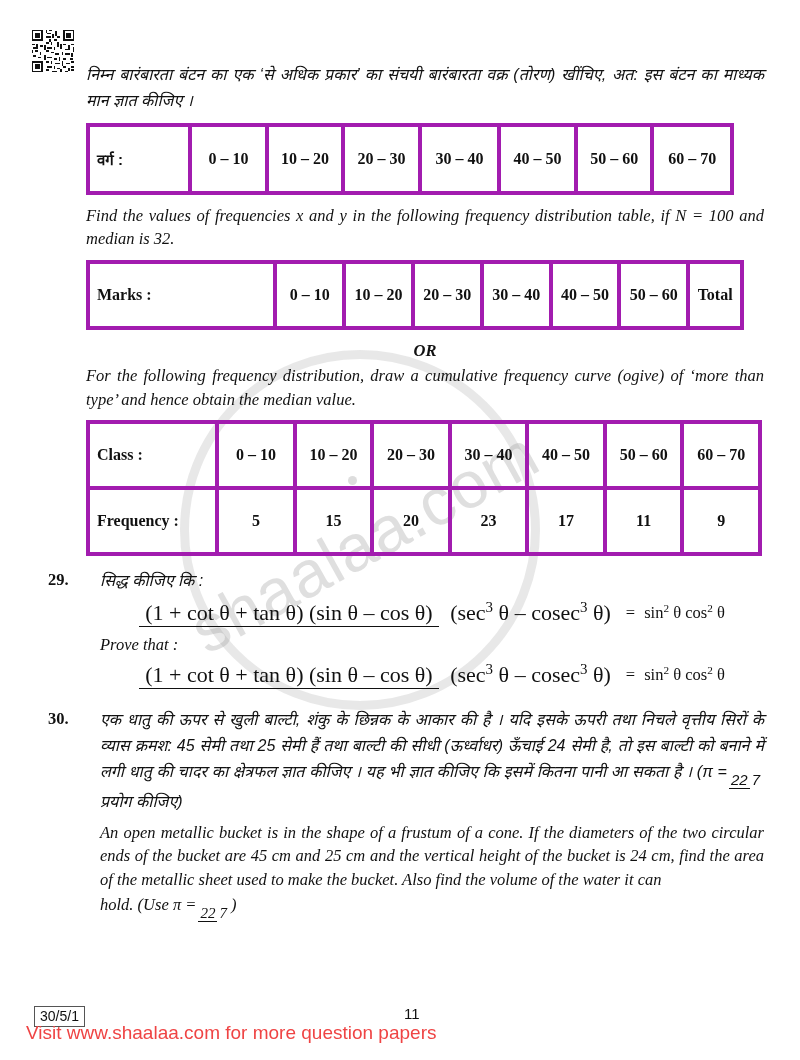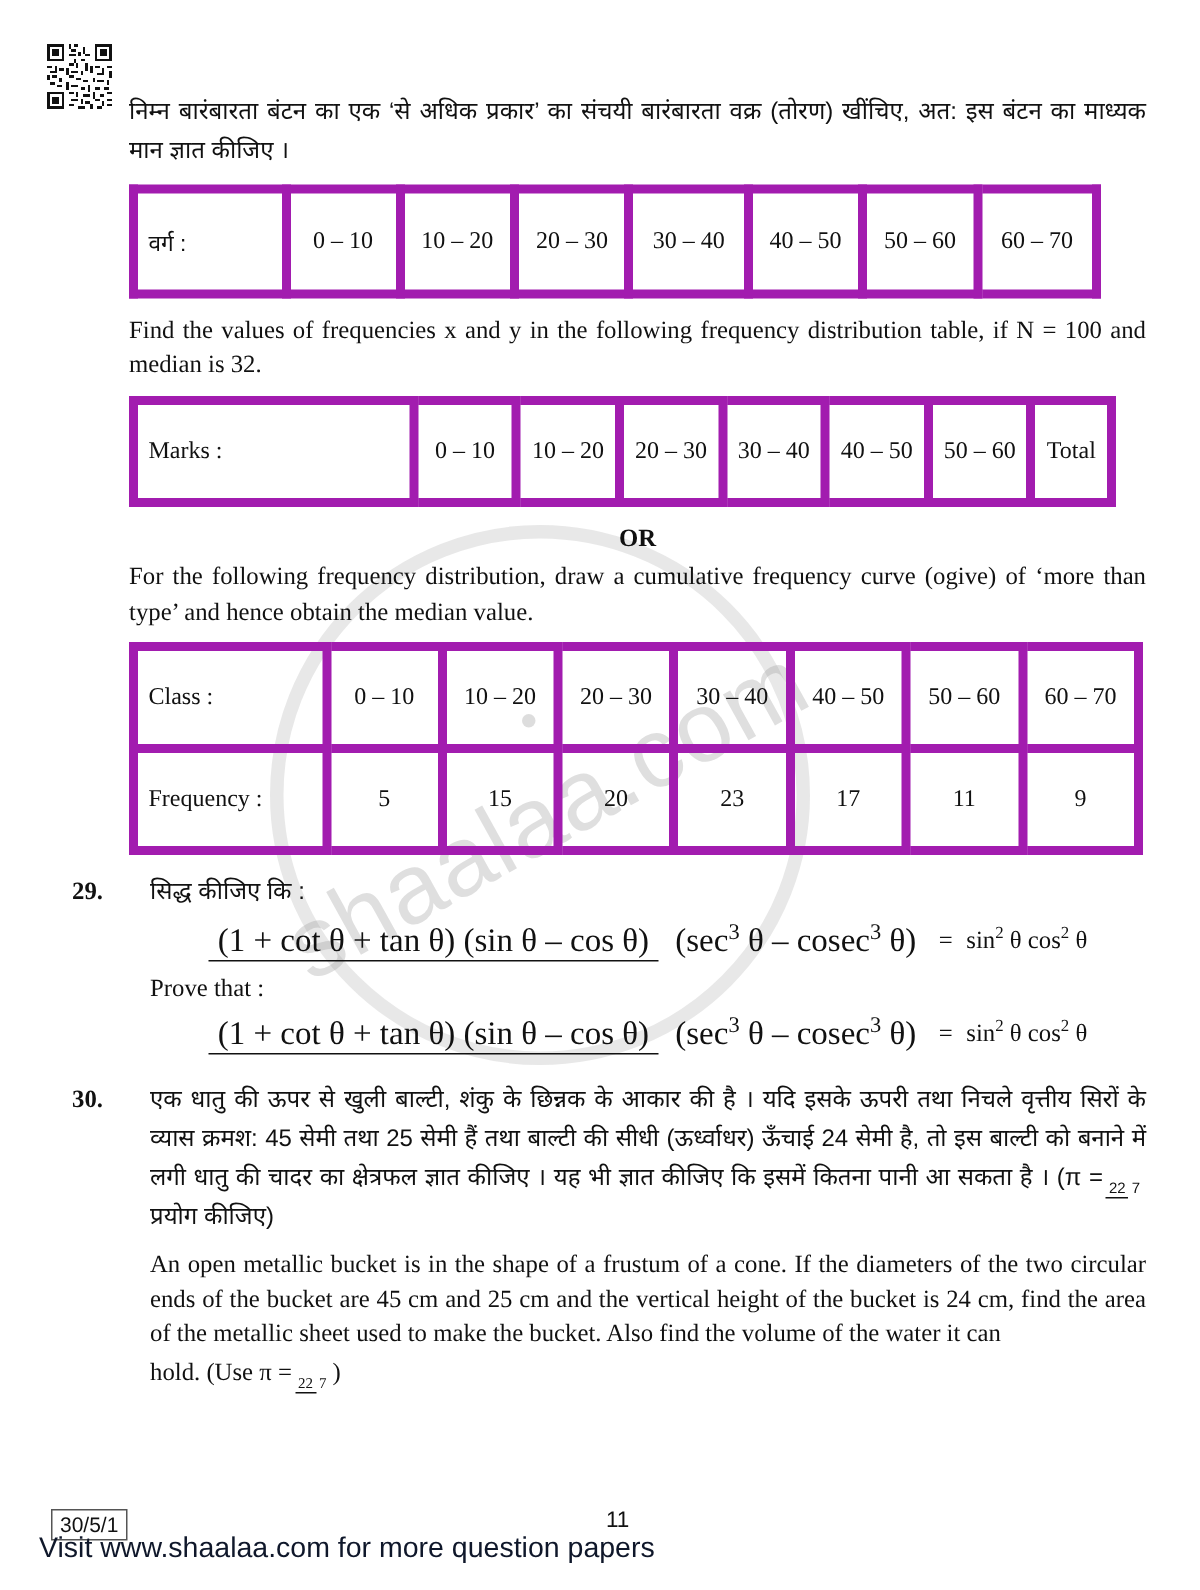--- a/index.html
+++ b/index.html
@@ -82,45 +82,47 @@
     margin-left: 14px;
   }
   .qbody { flex: 1 1 auto; }
 
   .para {
     font-size: 16.5px;
     line-height: 1.42;
     text-align: justify;
     text-justify: inter-word;
     margin: 0 0 2px 0;
+    font-style: italic;
   }
   .para.hi {
     font-family: "Liberation Sans", "DejaVu Sans", sans-serif;
     font-size: 16px;
     line-height: 1.62;
   }
   .para.nojust { text-align: left; }
   .center { text-align: center; }
   .bold { font-weight: bold; }
 
   .block-indent { margin-left: 52px; }
 
   
   table.dt {
     border-collapse: collapse;
     margin: 9px 0 9px 0;
     font-size: 16px;
     font-family: "Liberation Serif", serif;
   }
   table.dt td {
-    border: 6px solid #a21caf;
+    border: 4px solid #a21caf;
     padding: 22px 5px;
     text-align: center;
     white-space: nowrap;
     background: transparent;
+    font-weight: bold;
   }
   table.dt td.lbl {
     text-align: left;
     padding-left: 7px;
     padding-right: 10px;
   }
   table.dt td.hi-lbl {
     font-family: "Liberation Sans", "DejaVu Sans", sans-serif;
     font-size: 15px;
   }
@@ -159,21 +161,21 @@
   .frac .num { padding: 0 6px 1px 6px; border-bottom: 1.4px solid #111; }
   .frac .den { padding: 2px 6px 0 6px; }
   .eq-rel { padding: 0 9px; font-size: 16.5px; }
   .rhs { font-size: 16.5px; }
   sup.s { font-size: 0.68em; vertical-align: super; line-height: 0; }
 
   .ifrac {
     display: inline-block;
     text-align: right;
     vertical-align: -0.55em;
-    font-size: 10px;
+    font-size: 15px;
     line-height: 1.12;
     margin: 0 2px;
   }
   .ifrac .num { border-bottom: 1.3px solid #111; padding: 0 2px; }
   .ifrac .den { padding: 0 2px; }
 
   
   .footer { position: absolute; left: 0; top: 0; width: 800px; height: 1060px; z-index: 3; border-radius: 12px; }
   .code-box {
     position: absolute;
@@ -190,21 +192,21 @@
     top: 1005px;
     font-family: "Liberation Sans", sans-serif;
     font-size: 15px;
   }
   .promo {
     position: absolute;
     left: 26px;
     top: 1022px;
     font-family: "Liberation Sans", sans-serif;
     font-size: 19px;
-    color: #0f172a;
+    color: #ef4444;
     white-space: nowrap;
   }
 </style>
 </head>
 <body>
 
 <div id="watermark">
   <div class="wm-ring"></div>
   <div class="wm-dot"></div>
   <div class="wm-text">shaalaa.com</div>

